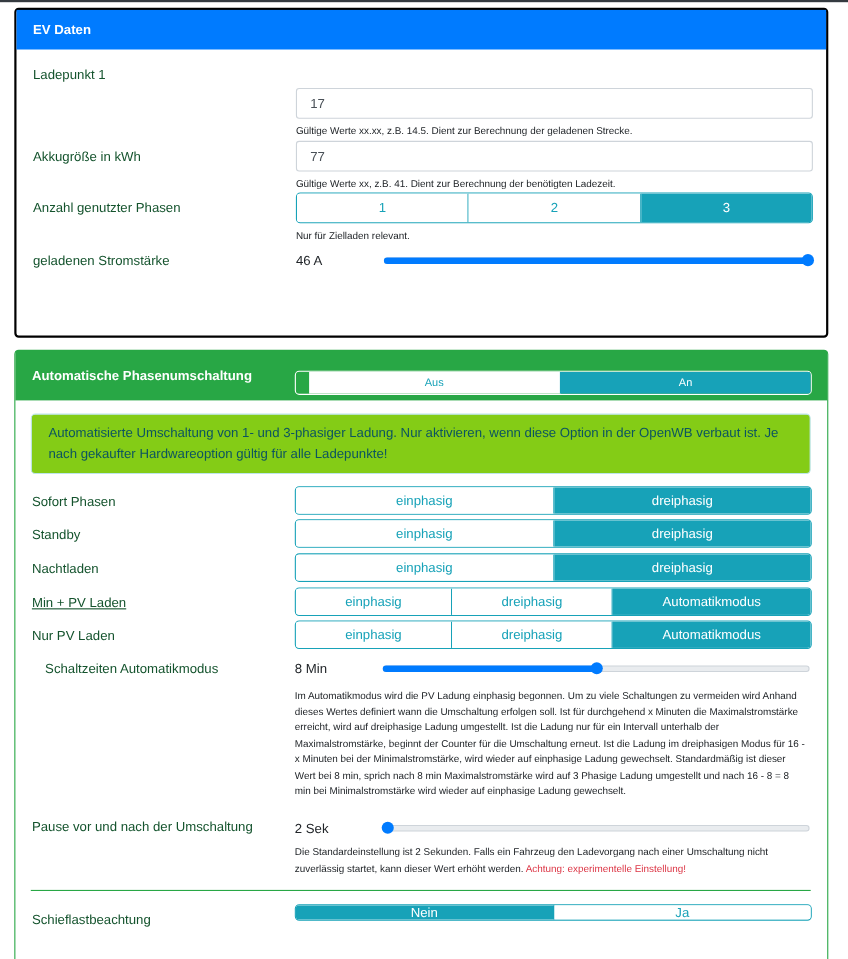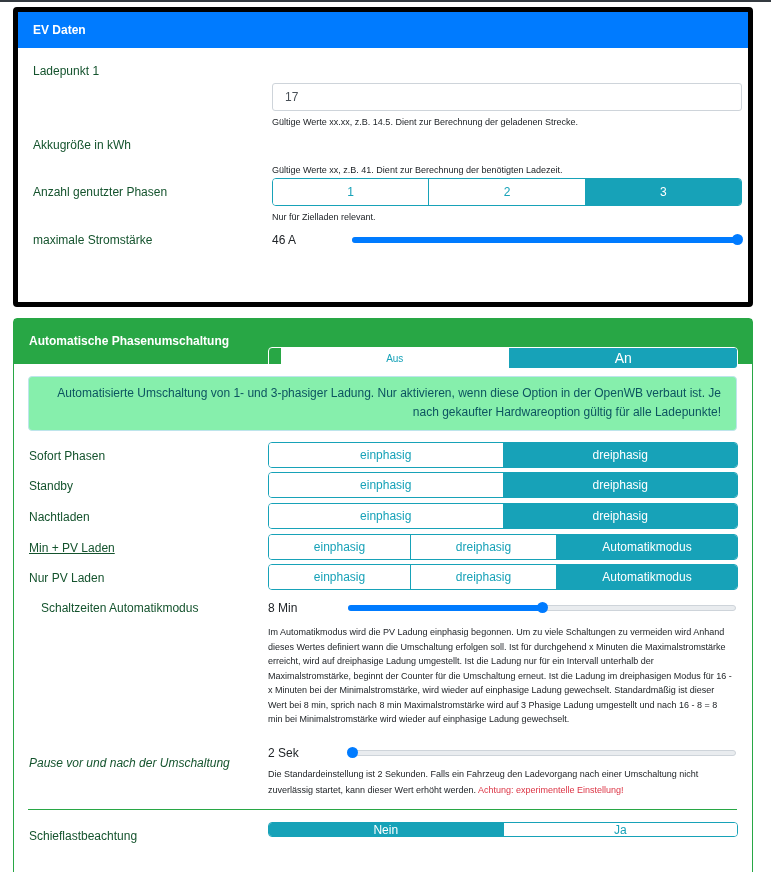--- a/index.html
+++ b/index.html
@@ -12,21 +12,21 @@
     font-size: 12px;
     position: relative;
   }
   .topbar { position: absolute; left: 0; top: 0; width: 771px; height: 2px; background: #343a40; }
 
   .card {
     position: absolute; left: 13px; width: 740px;
     border-radius: 4px;
     background: #fff;
   }
-  .card-blue { top: 7px; height: 300px; border: 5px solid #000000; }
+  .card-blue { top: 7px; height: 300px; border: 2px solid #000000; }
   .card-green { top: 318px; height: 560px; border: 1px solid #28a745; }
 
   .card-header {
     height: 36px; line-height: 36px;
     padding-left: 15px;
     color: #fff; font-weight: bold; font-size: 12px;
   }
   .card-blue .card-header { background: #007bff; }
   .card-green .card-header { background: #28a745; height: 45px; line-height: 45px; position: relative; }
 
@@ -53,65 +53,66 @@
   .btngroup .btn:last-child { border-right: none; }
   .btngroup .btn.active { background: #17a2b8; color: #fff; }
 
   .slider { position: absolute; height: 6px; }
   .slider .track { position: absolute; left: 0; right: 0; top: 0; height: 6px; border-radius: 3px; background: #e9ecef; border: 1px solid #ced4da; }
   .slider .fill { position: absolute; left: 0; top: 0; height: 6px; border-radius: 3px; background: #007bff; }
   .slider .thumb { position: absolute; top: -3px; width: 11px; height: 11px; border-radius: 50%; background: #007bff; margin-left: -5px; }
 
   .alert {
     position: absolute; left: 14px; width: 709px; height: 55px;
-    background: #86efac; border: 1px solid #bee5eb; border-radius: 4px;
-    color: #0c5460; font-size: 12px; line-height: 19px; padding: 7px 15px; text-align: right;
+    background: #84cc16; border: 1px solid #bee5eb; border-radius: 4px;
+    color: #0c5460; font-size: 12px; line-height: 19px; padding: 7px 15px;
   }
   .divider { position: absolute; left: 14px; width: 709px; height: 1px; background: #28a745; }
   .warn { color: #dc3545; }
 </style>
 </head>
 <body>
 
 <div class="topbar"></div>
 
 <div class="card card-blue">
   <div class="card-header">EV Daten</div>
 
   <div class="label" style="top:52px;">Ladepunkt 1</div>
 
   <div class="input" style="top:71px;">17</div>
   <div class="help" style="left:254px; top:102px;">Gültige Werte xx.xx, z.B. 14.5. Dient zur Berechnung der geladenen Strecke.</div>
 
   <div class="label" style="top:126px;">Akkugröße in kWh</div>
+  <div class="input" style="top:119px;">77</div>
   <div class="help" style="left:254px; top:150px;">Gültige Werte xx, z.B. 41. Dient zur Berechnung der benötigten Ladezeit.</div>
 
   <div class="label" style="top:173px;">Anzahl genutzter Phasen</div>
   <div class="btngroup" style="left:254px; top:166px; width:470px; height:28px;">
     <div class="btn">1</div>
     <div class="btn">2</div>
     <div class="btn active">3</div>
   </div>
   <div class="help" style="left:254px; top:197px;">Nur für Zielladen relevant.</div>
 
-  <div class="label" style="top:221px;">maximale Stromstärke</div>
+  <div class="label" style="top:221px;">geladenen Stromstärke</div>
   <div class="abs" style="left:254px; top:221px; font-size:12px;">46 A</div>
   <div class="slider" style="left:334px; top:225px; width:385px;">
     <div class="track"></div>
     <div class="fill" style="width:100%;"></div>
     <div class="thumb" style="left:100%;"></div>
   </div>
 </div>
 
 <div class="card card-green">
   <div class="card-header">
     <span>Automatische Phasenumschaltung</span>
-    <div class="btngroup" style="left:254px; top:28px; width:470px; height:22px; border-color:#fff;padding-left:12px;">
+    <div class="btngroup" style="left:254px; top:18px; width:470px; height:22px; border-color:#fff;padding-left:12px;">
       <div class="btn" style="font-size:10px; font-weight:normal; border-right-color:#17a2b8;">Aus</div>
-      <div class="btn active" style="font-size:14px; font-weight:normal;">An</div>
+      <div class="btn active" style="font-size:10px; font-weight:normal;">An</div>
     </div>
   </div>
 
   <div class="alert" style="top:57px;">Automatisierte Umschaltung von 1- und 3-phasiger Ladung. Nur aktivieren, wenn diese Option in der OpenWB verbaut ist. Je nach gekaufter Hardwareoption gültig für alle Ladepunkte!</div>
 
   <div class="label" style="top:130px;">Sofort Phasen</div>
   <div class="btngroup" style="left:254px; top:123px; width:470px; height:26px;">
     <div class="btn">einphasig</div>
     <div class="btn active">dreiphasig</div>
   </div>
@@ -144,21 +145,21 @@
 
   <div class="label" style="top:282px;margin-left:12px;">Schaltzeiten Automatikmodus</div>
   <div class="abs" style="left:254px; top:282px; font-size:12px;">8 Min</div>
   <div class="slider" style="left:334px; top:286px; width:388px;">
     <div class="track"></div>
     <div class="fill" style="width:50%;"></div>
     <div class="thumb" style="left:50%;"></div>
   </div>
   <div class="help" style="left:254px; top:306px; width:465px; line-height:14.5px;">Im Automatikmodus wird die PV Ladung einphasig begonnen. Um zu viele Schaltungen zu vermeiden wird Anhand dieses Wertes definiert wann die Umschaltung erfolgen soll. Ist für durchgehend x Minuten die Maximalstromstärke erreicht, wird auf dreiphasige Ladung umgestellt. Ist die Ladung nur für ein Intervall unterhalb der Maximalstromstärke, beginnt der Counter für die Umschaltung erneut. Ist die Ladung im dreiphasigen Modus für 16 - x Minuten bei der Minimalstromstärke, wird wieder auf einphasige Ladung gewechselt. Standardmäßig ist dieser Wert bei 8 min, sprich nach 8 min Maximalstromstärke wird auf 3 Phasige Ladung umgestellt und nach 16 - 8 = 8 min bei Minimalstromstärke wird wieder auf einphasige Ladung gewechselt.</div>
 
-  <div class="label" style="top:437px;font-style:italic;">Pause vor und nach der Umschaltung</div>
+  <div class="label" style="top:425px;">Pause vor und nach der Umschaltung</div>
   <div class="abs" style="left:254px; top:427px; font-size:12px;">2 Sek</div>
   <div class="slider" style="left:334px; top:431px; width:388px;">
     <div class="track"></div>
     <div class="fill" style="width:0%;"></div>
     <div class="thumb" style="left:4px;"></div>
   </div>
   <div class="help" style="left:254px; top:447px; width:465px;">
     <span>Die Standardeinstellung ist 2 Sekunden. Falls ein Fahrzeug den Ladevorgang nach einer Umschaltung nicht zuverlässig startet, kann dieser Wert erhöht werden.</span>
     <span class="warn">Achtung: experimentelle Einstellung!</span>
   </div>

